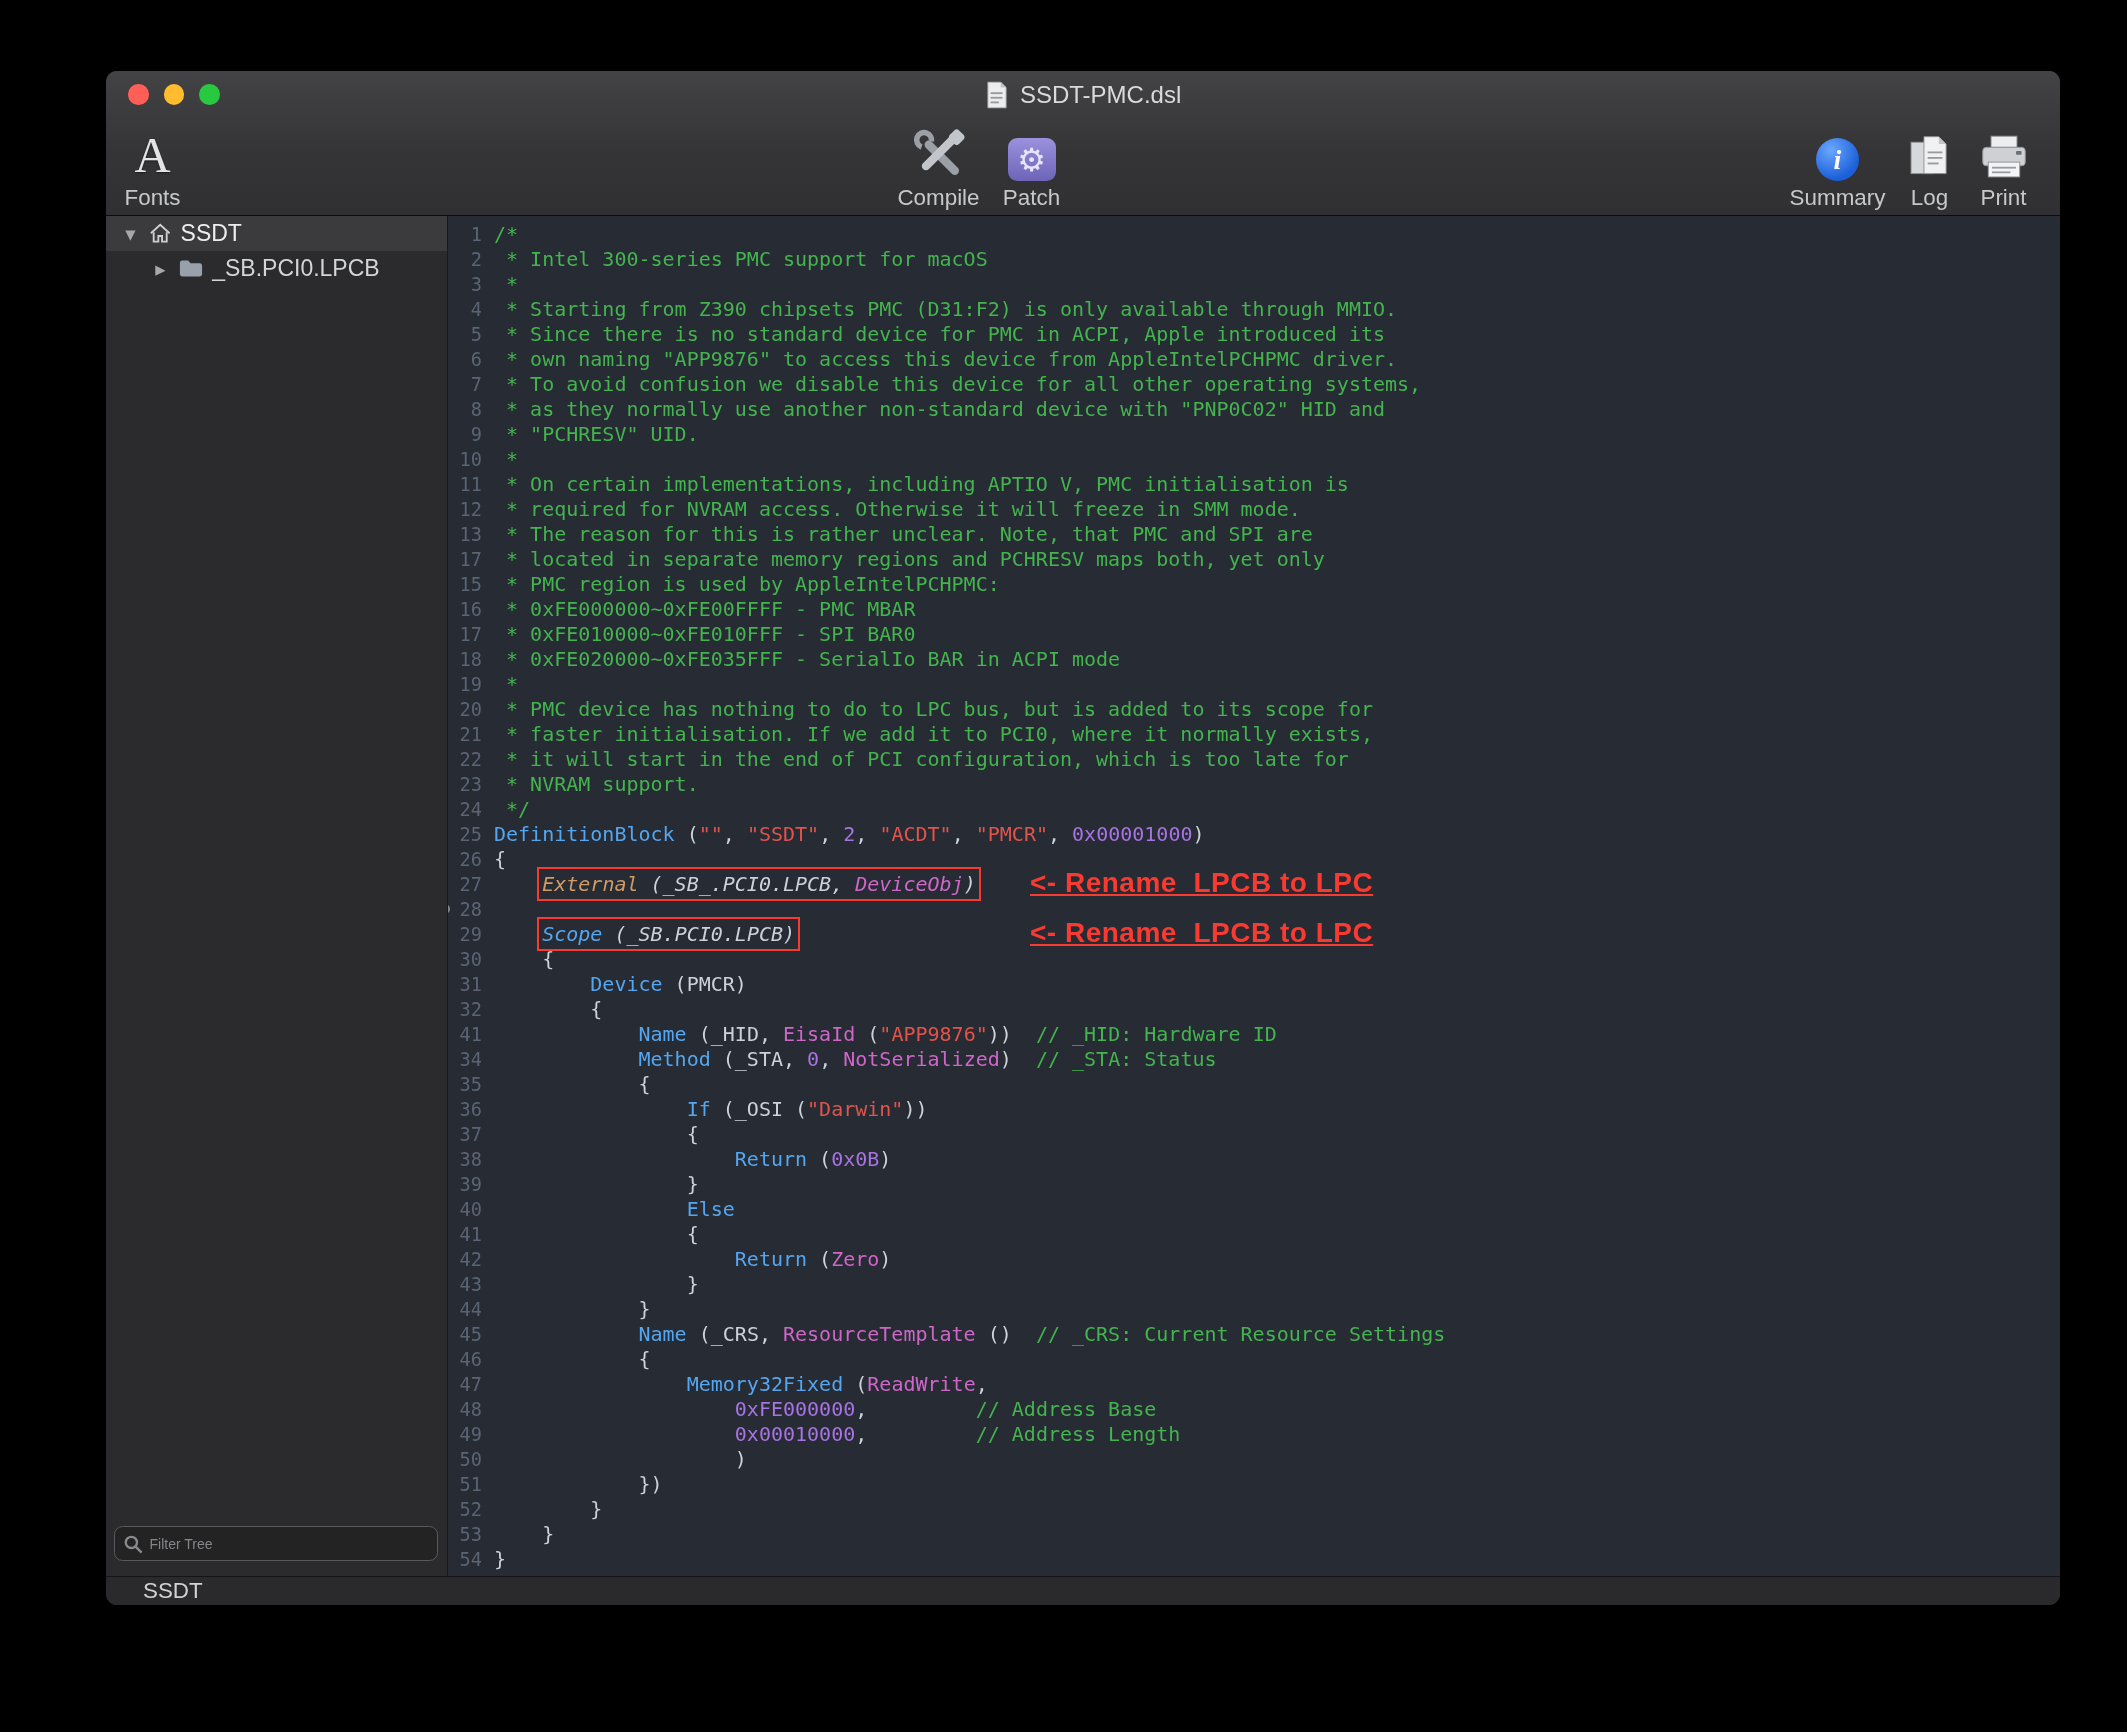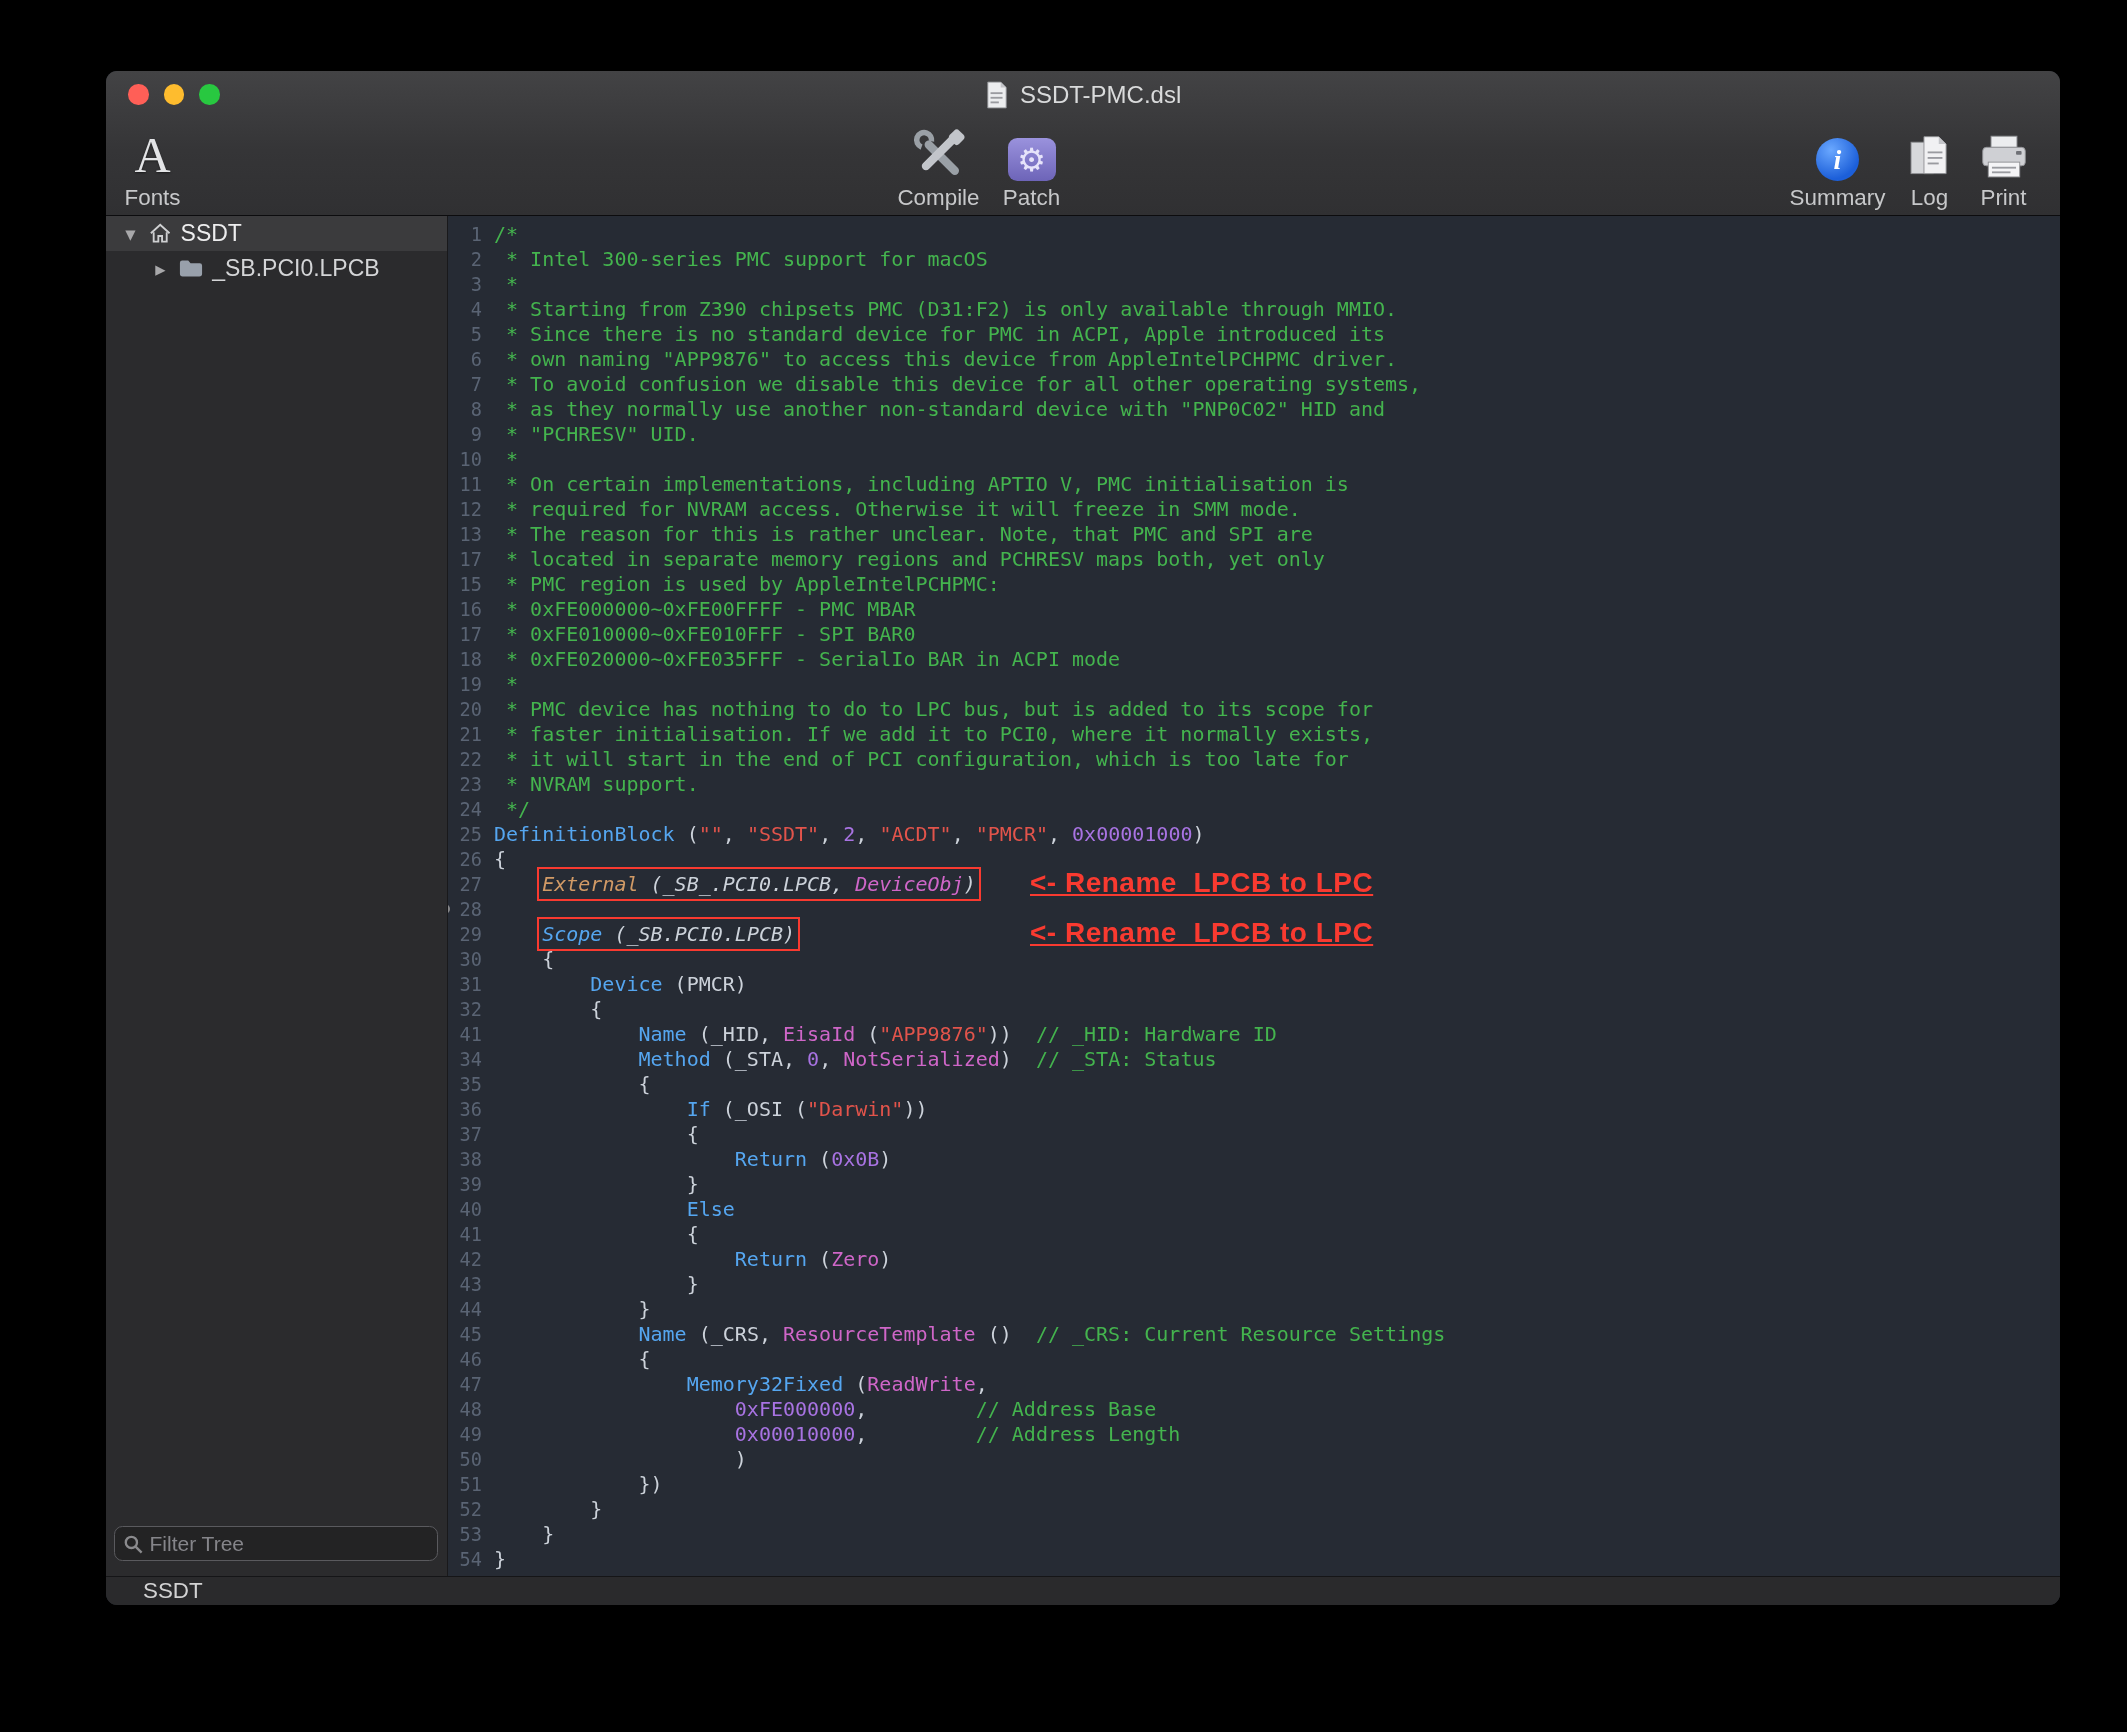--- a/index.html
+++ b/index.html
@@ -32,21 +32,21 @@
   
   .sidebar{position:absolute;left:0;top:145px;width:341px;bottom:29px;background:#2b2b2d;border-right:0.9px solid #19191b;}
   .trow{height:35px;display:flex;align-items:center;gap:9.3px;color:#d4d5d7;font-size:23px;}
   .trow.selected{background:#3b3b3d;color:#ededee;}
   .trow .tri{width:18.6px;text-align:center;color:#a8a8aa;font-size:20.5px;}
   .trow.root{padding-left:15px;}
   .trow.child{padding-left:45px;}
   .icn{display:flex;align-items:center;}
   .filter{position:absolute;left:7.5px;bottom:15px;width:324px;height:35px;}
   .filter input{width:100%;height:100%;box-sizing:border-box;background:rgba(0,0,0,.18);border:1.9px solid #5a5a5e;border-radius:8.4px;
-                color:#ddd;font-size:21px;padding:0 9.3px 0 35px;outline:none;font-family:"Liberation Sans",sans-serif;}
+                color:#ddd;font-size:14px;padding:0 9.3px 0 35px;outline:none;font-family:"Liberation Sans",sans-serif;}
   .filter input::placeholder{color:#85858a;}
   .filter .mag{position:absolute;left:9.3px;top:7.5px;}
 
   
   .statusbar{position:absolute;left:0;right:0;bottom:0;height:29px;background:#2a2a2c;border-top:0.9px solid #151517;
              color:#d2d2d3;font-size:22.4px;line-height:28px;padding-left:37px;box-sizing:border-box;}
 
   
   .editor{position:absolute;left:342px;top:145px;right:0;bottom:29px;background:#262b34;overflow:hidden;}
   .lines{padding-top:5.6px;position:relative;}

